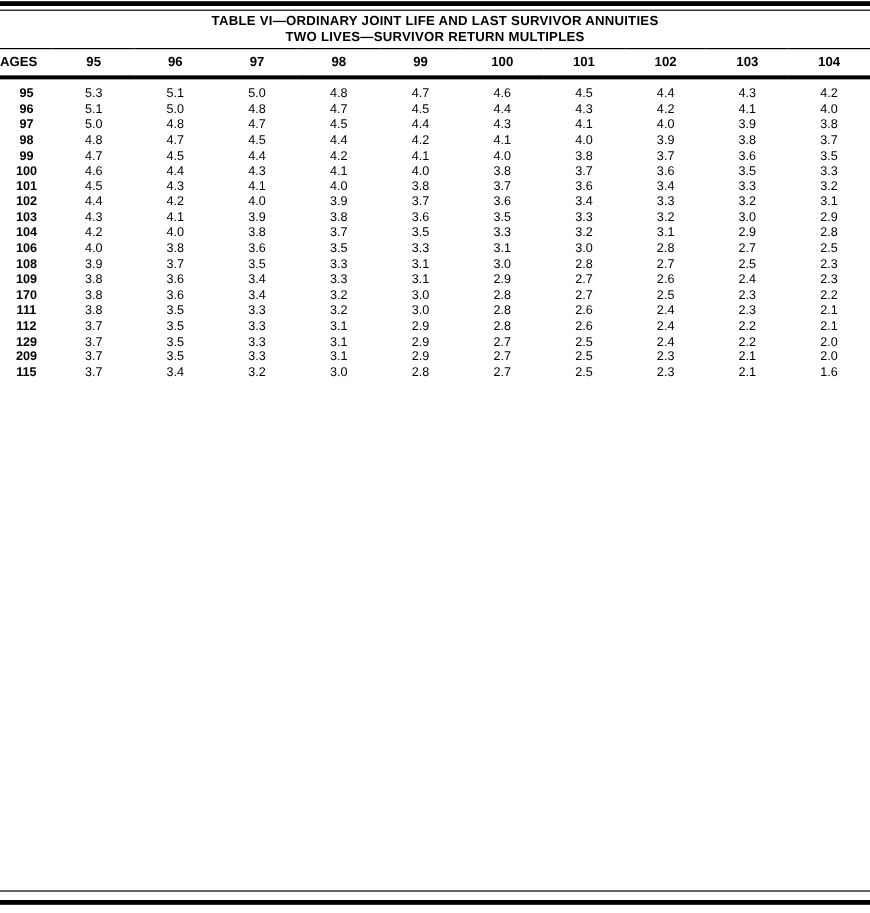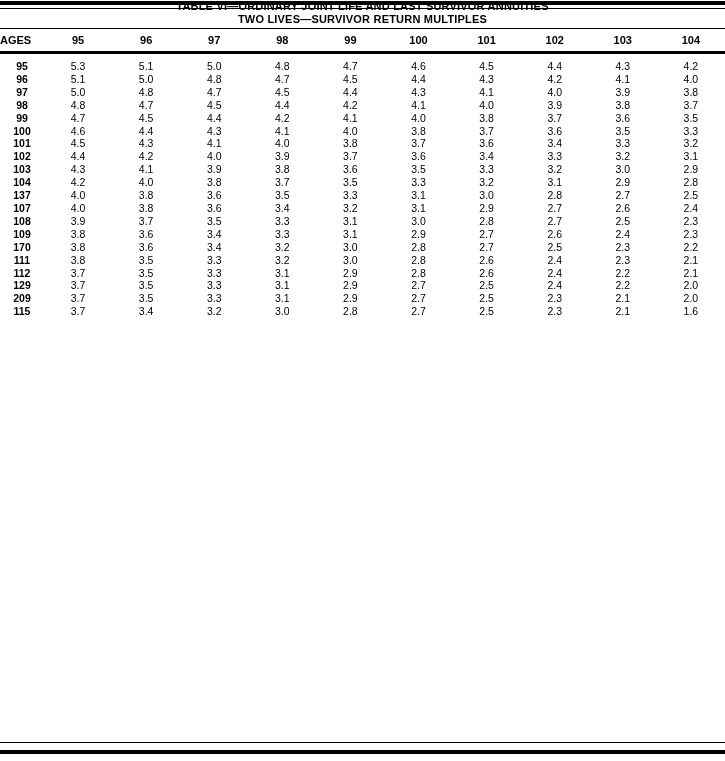--- a/index.html
+++ b/index.html
@@ -22,33 +22,33 @@
     width: 725px;
     background: #000000;
   }
   .rule.top-heavy    { top: 1px;   height: 4px; }
   .rule.top-light    { top: 8px;   height: 1px; }
   .rule.bottom-light { top: 742px; height: 1px; }
   .rule.bottom-heavy { top: 750px; height: 4px; }
 
   .title-block {
     position: absolute;
-    top: 0;
+    top: 12px;
     left: 0;
     width: 725px;
     text-align: center;
     font-weight: 700;
     font-size: 11px;
     line-height: 13px;
     letter-spacing: 0.2px;
   }
 
   table.annuity {
     position: absolute;
-    top: 28px;
+    top: 40px;
     left: 0;
     width: 725px;
     border-collapse: collapse;
     table-layout: fixed;
   }
   table.annuity col.age-col { width: 44px; }
 
   table.annuity thead tr {
     height: 24px;
   }
@@ -243,44 +243,31 @@
           <td>3.8</td>
           <td>3.7</td>
           <td>3.5</td>
           <td>3.3</td>
           <td>3.2</td>
           <td>3.1</td>
           <td>2.9</td>
           <td>2.8</td>
         </tr>
         <tr>
-          <th class="age">137</th>
-          <td>4.0</td>
-          <td>3.8</td>
-          <td>3.6</td>
-          <td>3.5</td>
-          <td>3.3</td>
-          <td>3.1</td>
-          <td>3.0</td>
-          <td>2.8</td>
-          <td>2.7</td>
-          <td>2.5</td>
-        </tr>
-        <tr>
-          <th class="age">107</th>
-          <td>4.0</td>
-          <td>3.8</td>
-          <td>3.6</td>
-          <td>3.4</td>
-          <td>3.2</td>
-          <td>3.1</td>
-          <td>2.9</td>
-          <td>2.7</td>
-          <td>2.6</td>
-          <td>2.4</td>
+          <th class="age">106</th>
+          <td>4.0</td>
+          <td>3.8</td>
+          <td>3.6</td>
+          <td>3.5</td>
+          <td>3.3</td>
+          <td>3.1</td>
+          <td>3.0</td>
+          <td>2.8</td>
+          <td>2.7</td>
+          <td>2.5</td>
         </tr>
         <tr>
           <th class="age">108</th>
           <td>3.9</td>
           <td>3.7</td>
           <td>3.5</td>
           <td>3.3</td>
           <td>3.1</td>
           <td>3.0</td>
           <td>2.8</td>

